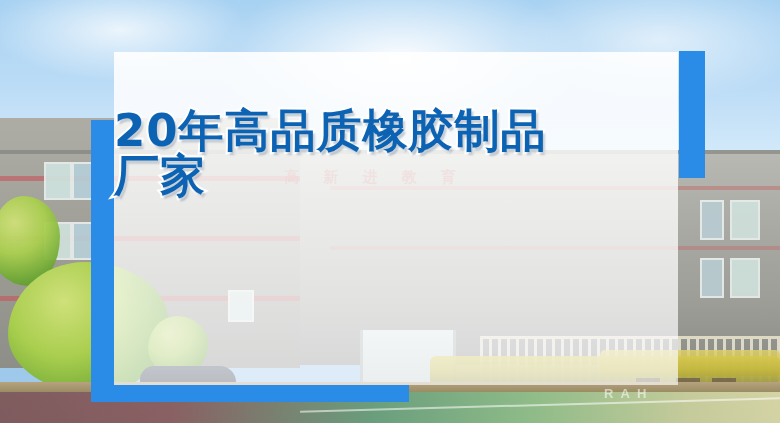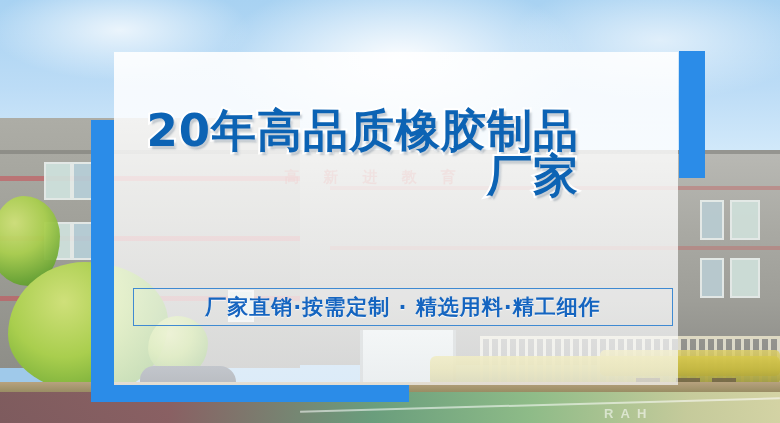--- a/index.html
+++ b/index.html
@@ -94,21 +94,21 @@
   }
   .hedge2{
     position:absolute;left:600px;top:350px;width:180px;height:26px;
     background:linear-gradient(180deg,#ded06a 0%,#c6b93f 100%);opacity:.85;border-radius:5px;
   }
   .bench{position:absolute;top:378px;width:24px;height:16px;background:#6a5b4a;opacity:.75;}
   .b1{left:636px;}
   .b2{left:676px;}
   .b3{left:712px;}
   .watermark{
-    position:absolute;left:604px;top:406px;
+    position:absolute;left:604px;top:386px;
     color:rgba(255,255,255,.55);font-size:13px;font-weight:bold;letter-spacing:2px;
   }
   .red-sign{
     position:absolute;left:282px;top:168px;width:186px;height:18px;
     color:rgba(186,62,58,.55);font-size:15px;font-weight:bold;letter-spacing:10px;
     text-align:center;line-height:18px;
   }
 
   
   .bar{position:absolute;background:#2b8ce8;}
@@ -118,21 +118,21 @@
 
   
   .panel{
     position:absolute;left:114px;top:52px;width:564px;height:333px;
     background:linear-gradient(180deg,rgba(255,255,255,.90) 0%,rgba(255,255,255,.78) 40%,rgba(252,253,255,.66) 100%);
   }
 
   
   .content{position:absolute;left:114px;top:52px;width:564px;height:333px;}
   .headline{
-    position:absolute;left:0;top:56px;width:465px;text-align:right;
+    position:absolute;left:0;top:56px;width:465px;text-align:left;
     font-family:"DejaVu Sans","Liberation Sans",sans-serif;
     font-size:45px;font-weight:bold;line-height:1;
     color:#0c63b4;letter-spacing:1px;
     -webkit-text-stroke:4px #ffffff;paint-order:stroke fill;
     text-shadow:2px 3px 2px rgba(90,110,130,.35);
   }
   .subtitle{
     position:absolute;left:0;top:152px;width:564px;text-align:center;
     font-family:"DejaVu Sans","Liberation Sans",sans-serif;
     font-size:33px;font-weight:bold;color:#141414;letter-spacing:2px;line-height:1.1;
@@ -196,18 +196,15 @@
   </div>
 
   <div class="panel"></div>
 
   <div class="bar bar-left"></div>
   <div class="bar bar-bottom"></div>
   <div class="bar bar-right"></div>
 
   <div class="content">
     <div class="headline">20年高品质橡胶制品厂家</div>
-    <div class="tagbox">
-      <span class="tagline">厂家直销·按需定制 · 精选用料·精工细作</span>
-    </div>
   </div>
 
 </div>
 
 </body></html>

